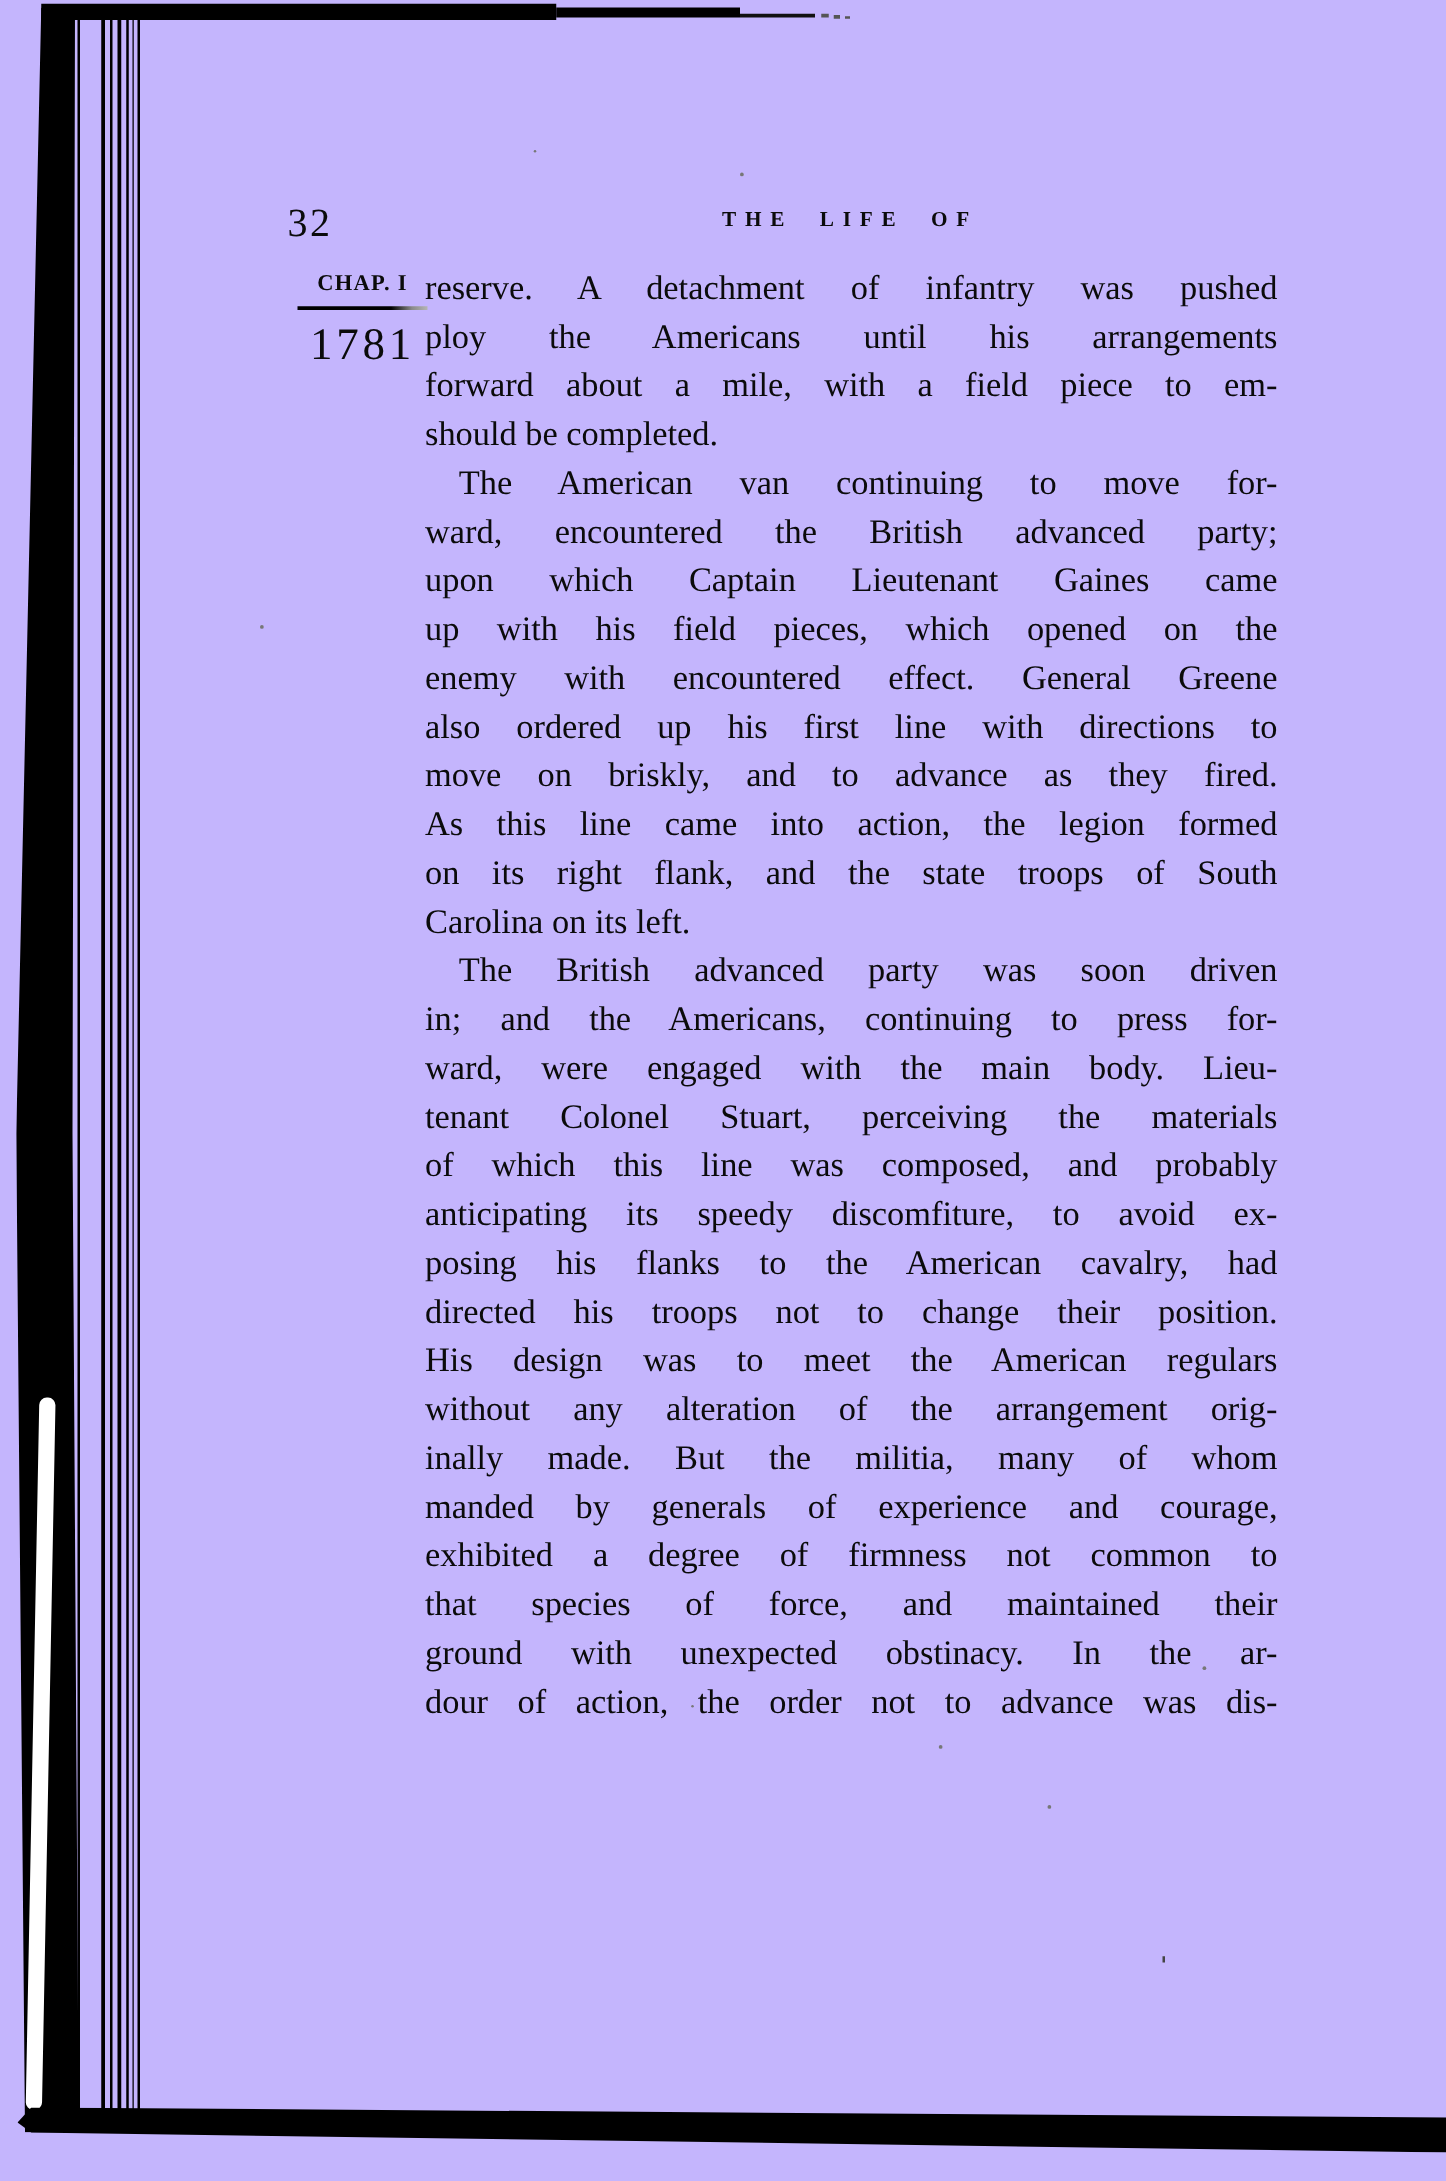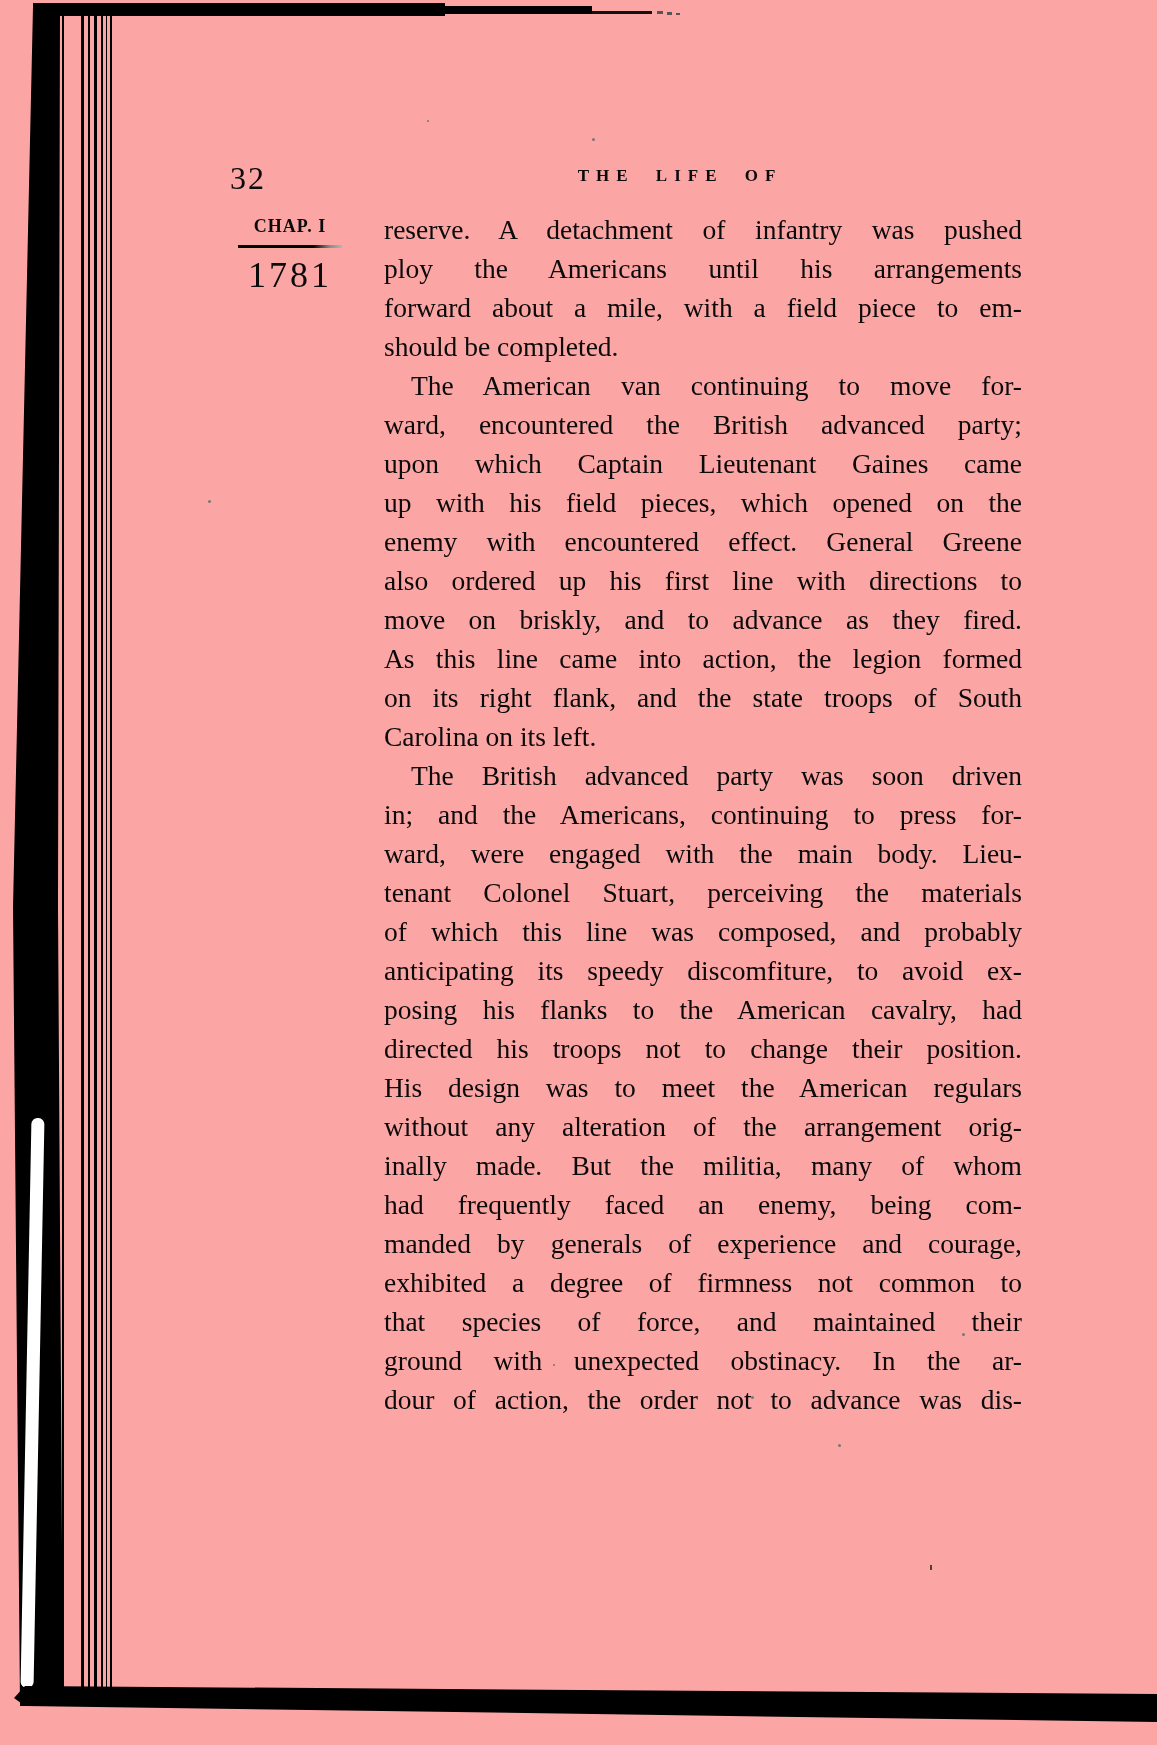--- a/index.html
+++ b/index.html
@@ -1,21 +1,21 @@
 <!DOCTYPE html>
 <html><head>
 <meta charset="utf-8">
 <style>
   * { margin: 0; padding: 0; box-sizing: border-box; }
   html, body { background: #e8e8e8; }
   .page {
     position: relative;
     width: 1157px;
     height: 1745px;
-    background: #fca5a5;
+    background: #c4b5fd;
     overflow: hidden;
     font-family: "Liberation Serif", serif;
     color: #0b0b0b;
   }
   
   .left-band {
     position: absolute; left: 0; top: 6px; width: 70px; height: 1700px;
     background: #000;
     clip-path: polygon(33px 0, 60px 0, 58px 53%, 63px 100%, 20px 100%, 13px 53%);
   }
@@ -76,21 +76,21 @@
     margin-top: 6px; text-align: center;
     font-size: 36px; letter-spacing: 3px;
   }
   .body-text {
     position: absolute; left: 340px; top: 210px; width: 682px;
     font-size: 27.5px;
   }
   .body-line {
     height: 39px; line-height: 39px;
     text-align: justify; text-align-last: justify;
-    white-space: nowrap; overflow: visible; margin-left: 44px;
+    white-space: nowrap; overflow: visible;
   }
   .body-line.indent { text-indent: 27px; font-family: Liberation Serif, serif; }
   .body-line.flush-left { text-align-last: left; }
 </style>
 </head>
 <body>
 
 <div class="page">
 
   <div class="left-band"></div>
@@ -146,21 +146,20 @@
       <div class="body-line">in; and the Americans, continuing to press for-</div>
       <div class="body-line">ward, were engaged with the main body.  Lieu-</div>
       <div class="body-line">tenant Colonel Stuart, perceiving the materials</div>
       <div class="body-line">of which this line was composed, and probably</div>
       <div class="body-line">anticipating its speedy discomfiture, to avoid ex-</div>
       <div class="body-line">posing his flanks to the American cavalry, had</div>
       <div class="body-line">directed his troops not to change their position.</div>
       <div class="body-line">His design was to meet the American regulars</div>
       <div class="body-line">without any alteration of the arrangement orig-</div>
       <div class="body-line">inally made.  But the militia, many of whom</div>
-      <div class="body-line">had frequently faced an enemy, being com-</div>
       <div class="body-line">manded by generals of experience and courage,</div>
       <div class="body-line">exhibited a degree of firmness not common to</div>
       <div class="body-line">that species of force, and maintained their</div>
       <div class="body-line">ground with unexpected obstinacy.  In the ar-</div>
       <div class="body-line">dour of action, the order not to advance was dis-</div>
     </div>
 
 </div>
 
 </body></html>

